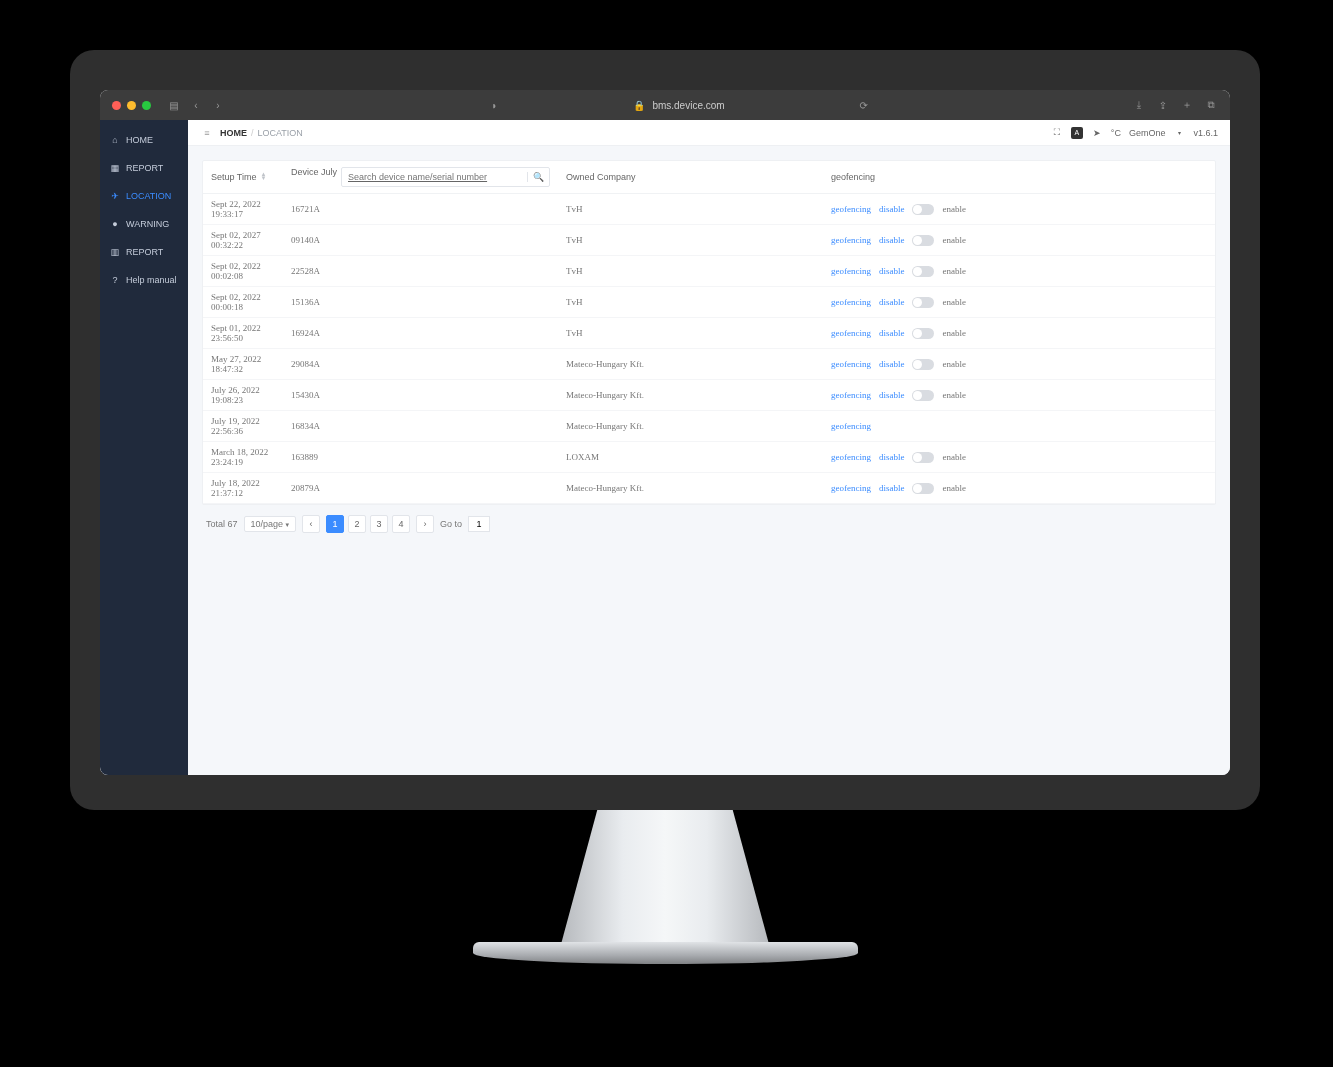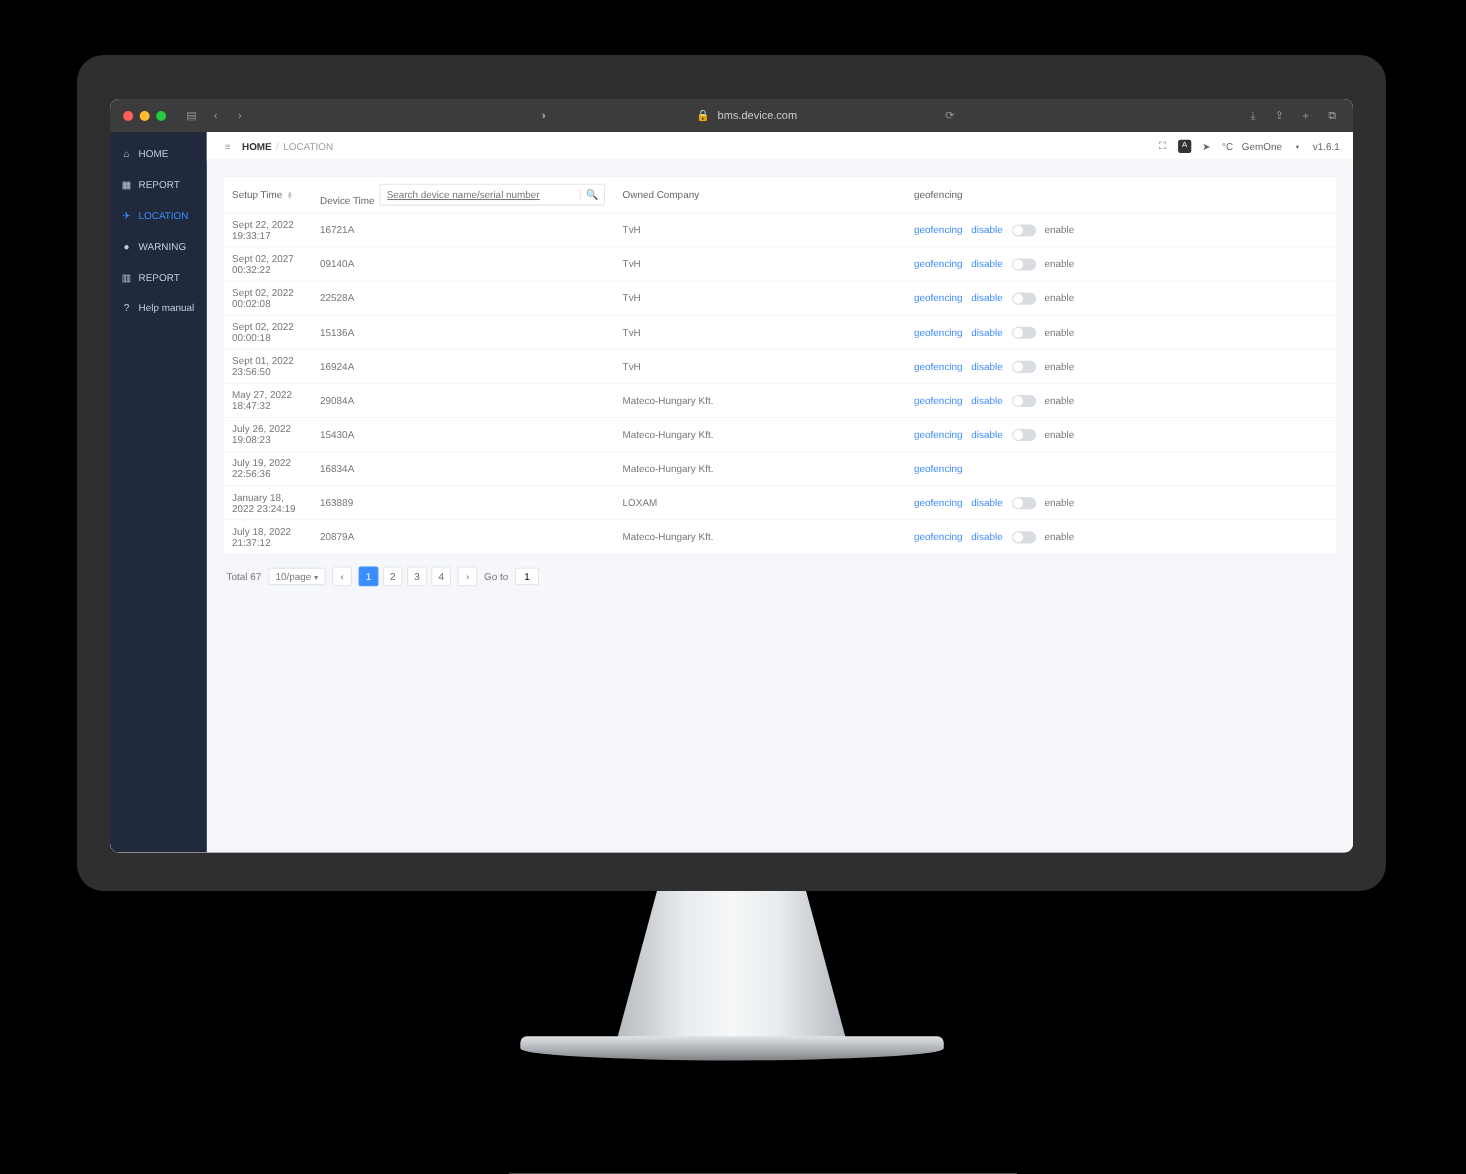--- a/index.html
+++ b/index.html
@@ -107,36 +107,36 @@
   .card { background:#fff; border:1px solid #eef0f3; border-radius:2px; }
   .thead {
     display:grid;
     grid-template-columns: 80px 275px 265px 392px;
     align-items:center;
     border-bottom:1px solid #f0f2f4;
     padding:6px 0;
     font-size:9px;
     color:#666;
   }
-  .th-cell{padding:0 8px; display:flex; align-items:flex-end; gap:4px;}
+  .th-cell{padding:0 8px; display:flex; align-items:flex-start; gap:4px;}
   .sort-arrows{display:inline-flex;flex-direction:column;line-height:4px;font-size:6px;color:#c0c4ca;}
   .search-wrap{display:flex;align-items:center;gap:6px;flex:1;}
   .search-box{flex:1;display:flex;align-items:center;border:1px solid #e2e5ea;border-radius:2px;height:20px;}
   .search-box input{flex:1;border:none;outline:none;font-size:9px;padding:0 6px;color:#666;background:transparent;text-decoration:underline;}
   .search-btn{width:22px;border-left:1px solid #e2e5ea;display:flex;align-items:center;justify-content:center;color:#aaa;}
   .row {
     display:grid;
     grid-template-columns: 80px 275px 265px 392px;
     align-items:center;
     border-bottom:1px solid #f4f5f7;
     height:31px;
     font-size:9px;
     color:#777;
   }
-  .cell{padding:0 8px;}
+  .cell{padding:0 8px;font-family:Liberation Serif, serif;}
   .geo-cell{display:flex;align-items:center;gap:8px;}
   .link{color:#3b8cff;}
   .toggle{
     width:22px;height:11px;border-radius:6px;background:#d9dce1;position:relative;
   }
   .toggle::after{content:"";position:absolute;left:1px;top:1px;width:9px;height:9px;background:#fff;border-radius:50%;}
   .pagination{
     display:flex;align-items:center;gap:6px;
     padding:10px 4px 4px 4px;
     font-size:9px;color:#777;
@@ -231,21 +231,21 @@
 
             <div class="thead">
               <div class="th-cell">
                 <span>Setup Time</span>
                 <span class="sort-arrows">
                     <span>▲</span>
                     <span>▼</span>
                   </span>
               </div>
               <div class="th-cell">
-                <span>Device Time</span>
+                <span>Device July</span>
                 <div class="search-wrap">
                   <div class="search-box">
                     <input placeholder="Search device name/serial number" style="">
                     <span class="search-btn">🔍</span>
                   </div>
                 </div>
               </div>
               <div class="th-cell">
                 <span>Owned Company</span>
               </div>
@@ -334,21 +334,21 @@
                 </div>
                 <div class="row">
                   <div class="cell">July 19, 2022 22:56:36</div>
                   <div class="cell">16834A</div>
                   <div class="cell">Mateco-Hungary Kft.</div>
                   <div class="cell geo-cell">
                     <a class="link">geofencing</a>
                   </div>
                 </div>
                 <div class="row">
-                  <div class="cell">January 18, 2022 23:24:19</div>
+                  <div class="cell">March 18, 2022 23:24:19</div>
                   <div class="cell">163889</div>
                   <div class="cell">LOXAM</div>
                   <div class="cell geo-cell">
                     <a class="link">geofencing</a>
                     <a class="link">disable</a>
                     <span class="toggle"></span>
                     <span>enable</span>
                   </div>
                 </div>
                 <div class="row">

